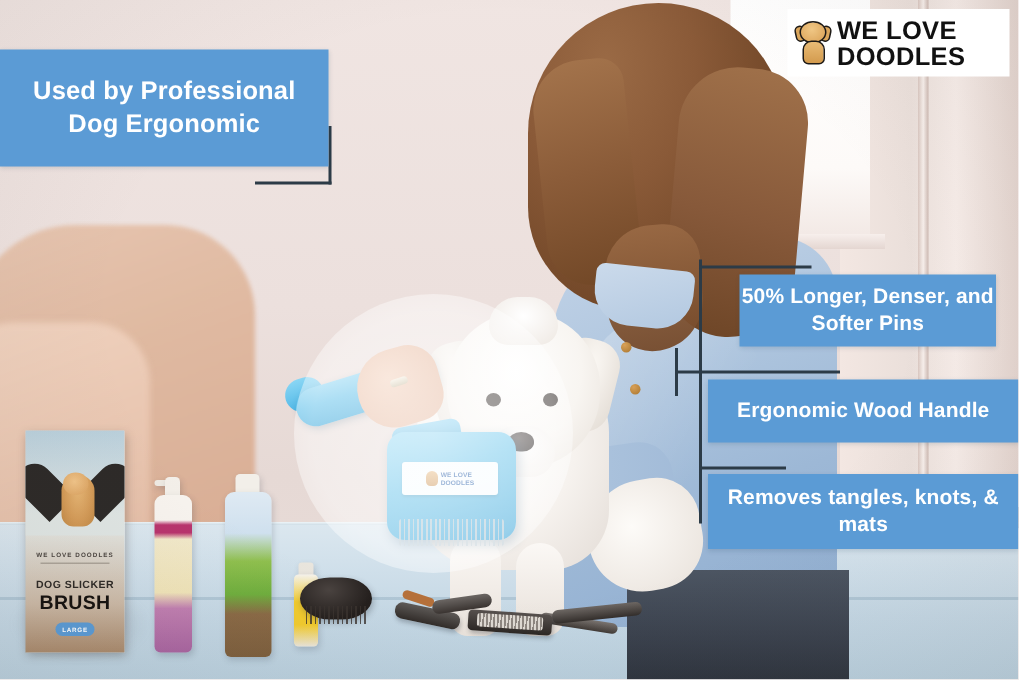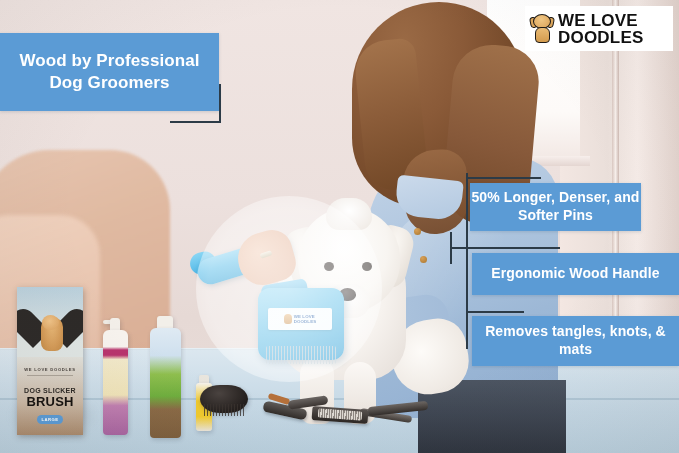--- a/index.html
+++ b/index.html
@@ -393,21 +393,21 @@
     text-align:center;
     display:flex;align-items:center;justify-content:center;
     line-height:1.28;
     letter-spacing:.1px;
     box-shadow:0 1px 3px rgba(40,70,100,.18);
   }
   .callout-tl{
     left:0;top:33px;width:219px;height:78px;font-size:17px;padding:0 6px;
     box-sizing:border-box;
   }
-  .callout-r1{left:470px;top:183px;width:171px;height:48px;font-size:14px;}
+  .callout-r1{left:493px;top:183px;width:171px;height:48px;font-size:14px;}
   .callout-r2{left:472px;top:253px;width:207px;height:42px;font-size:14px;}
   .callout-r3{left:472px;top:316px;width:207px;height:50px;font-size:14px;}
 
   .lead{position:absolute;background:#2c3b47;}
   .lead-v-left{left:219px;top:84px;width:1.6px;height:39px;}
   .lead-h-left{left:170px;top:121px;width:51px;height:1.6px;}
 
   .lead-v-right{left:466px;top:173px;width:1.6px;height:176px;}
   .lead-h-r1{left:466px;top:177px;width:75px;height:1.6px;}
   .lead-h-r2{left:450px;top:247px;width:110px;height:1.6px;}
@@ -555,21 +555,21 @@
 
   <div class="lead lead-v-left"></div>
   <div class="lead lead-h-left"></div>
 
   <div class="lead lead-v-right"></div>
   <div class="lead lead-h-r1"></div>
   <div class="lead lead-tick-r2"></div>
   <div class="lead lead-h-r2"></div>
   <div class="lead lead-h-r3"></div>
 
-  <div class="callout callout-tl">Wood by Professional Dog Groomers</div>
+  <div class="callout callout-tl">Used by Professional Dog Ergonomic</div>
 
   <div class="callout callout-r1">50% Longer, Denser, and Softer Pins</div>
 
   <div class="callout callout-r3">Removes tangles, knots, &amp; mats</div>
 
   <div class="callout callout-r2">Ergonomic Wood Handle</div>
 
   <div class="logo">
     <div class="logo-dog">
       <div class="logo-dog-ear-l"></div>

